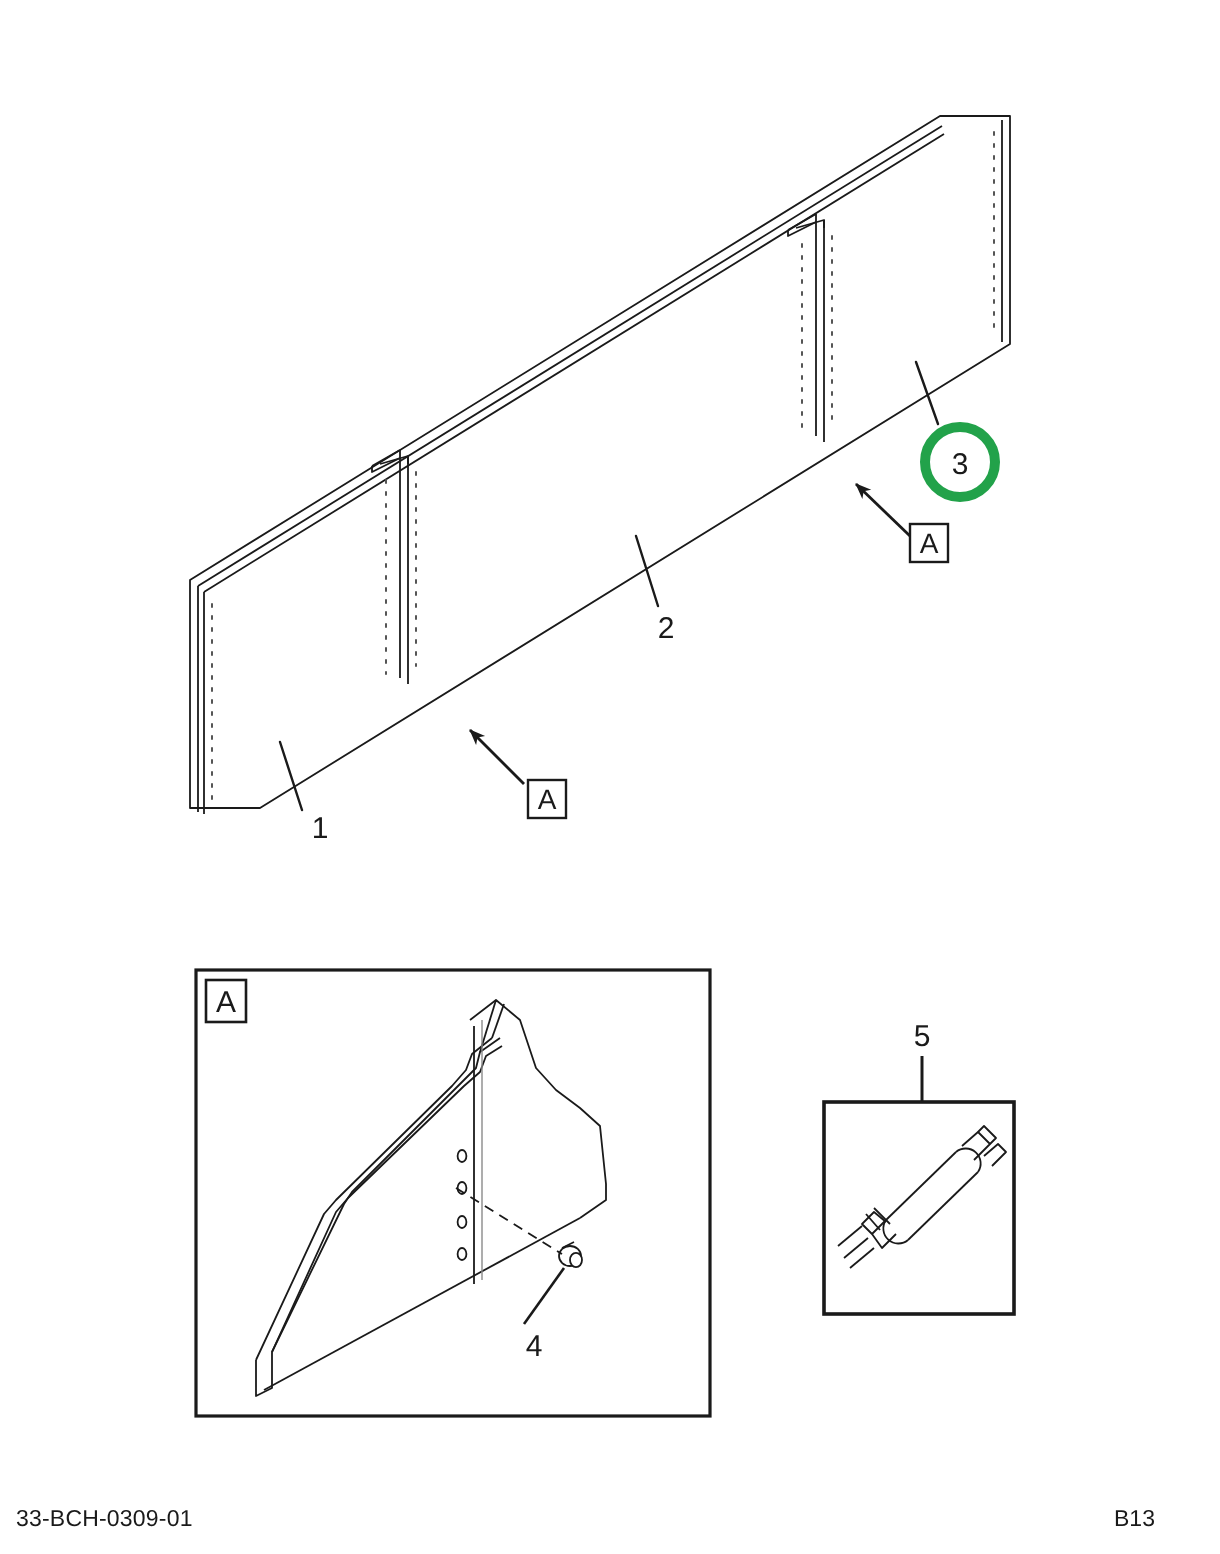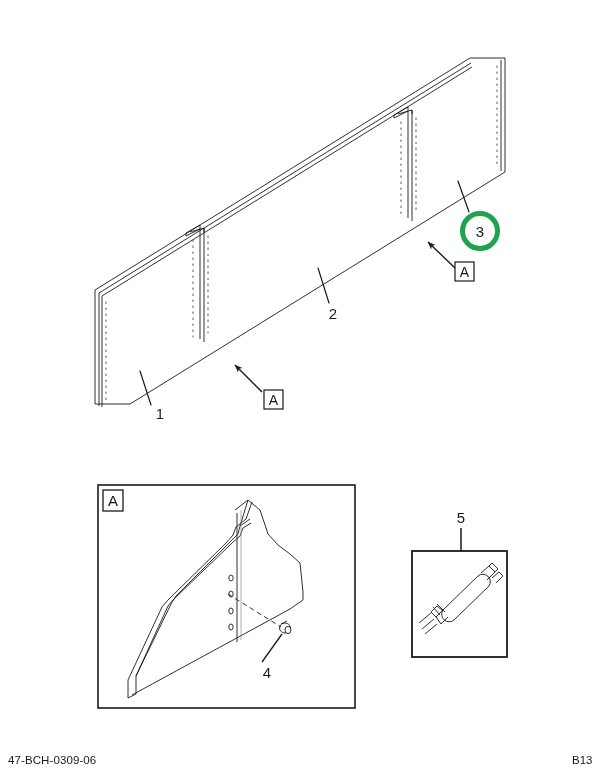--- a/index.html
+++ b/index.html
@@ -32,21 +32,21 @@
     position: absolute;
     left: 8px;
     top: 754px;
     font-size: 11.5px;
     color: #1a1a1a;
     letter-spacing: 0.1px;
     white-space: nowrap;
   }
   .footer-right {
     position: absolute;
-    left: 572px;
+    left: 557px;
     top: 754px;
     font-size: 11.5px;
     color: #1a1a1a;
     white-space: nowrap;
   }
   text {
     font-family: "Liberation Sans", sans-serif;
   }
 </style>
 </head>
@@ -187,16 +187,16 @@
         <path d="M 436,617 L 431,612 L 437,606 L 443,611"></path>
         <path d="M 431,613 L 419,623"></path>
         <path d="M 434,619 L 422,629"></path>
         <path d="M 437,624 L 425,634"></path>
         <path d="M 433,607 L 440,615"></path>
         <path d="M 437,604 L 445,612"></path>
       </g>
     </g>
   </svg>
 
-  <div class="footer-left">47-BCH-0309-06</div>
+  <div class="footer-left">33-BCH-0309-01</div>
   <div class="footer-right">B13</div>
 
 </div>
 
 </body></html>

